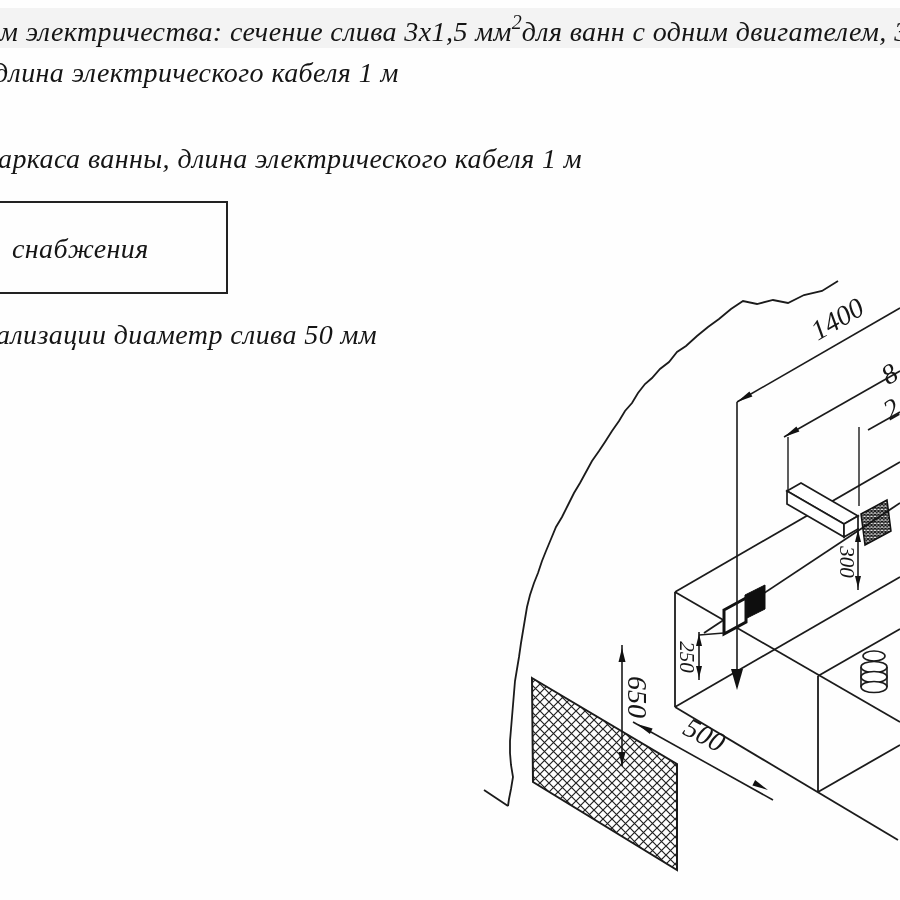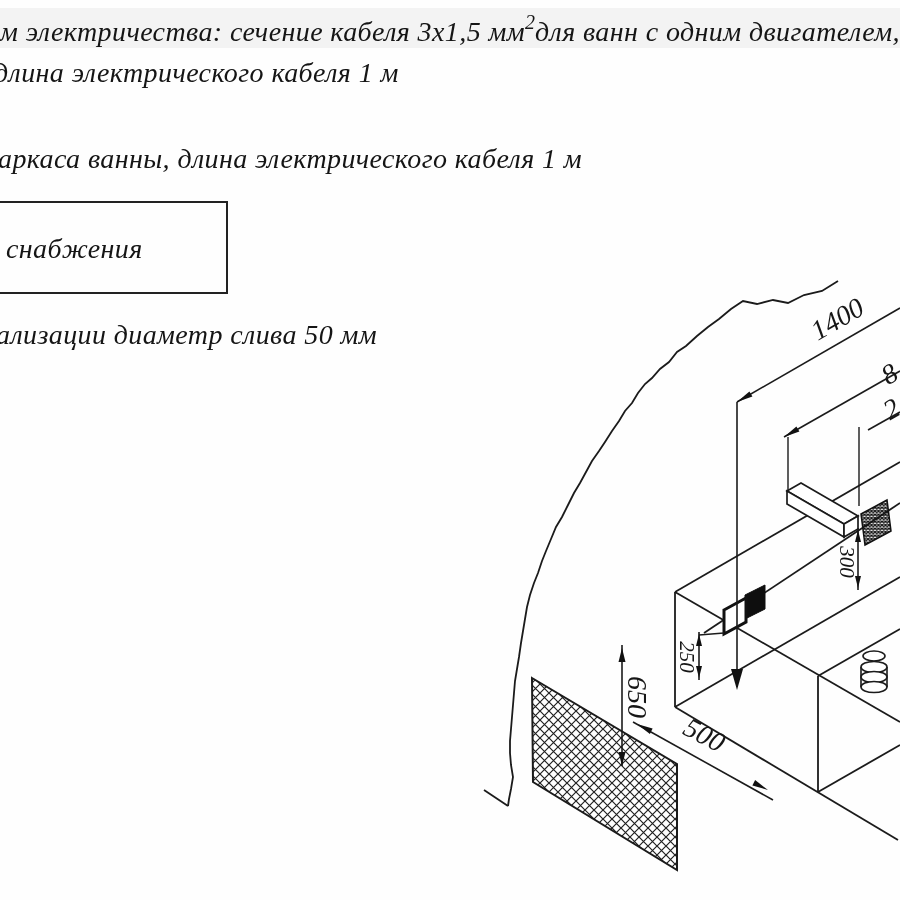--- a/index.html
+++ b/index.html
@@ -12,37 +12,37 @@
   .band{position:absolute;left:0;top:8px;width:900px;height:40px;background:rgba(0,0,0,0.045);}
   .note{
     position:absolute;white-space:nowrap;
     font-style:italic;font-size:28px;letter-spacing:0.4px;color:#151515;
   }
   .note sup{font-size:20px;position:relative;top:-2px;letter-spacing:0;}
   .note-box{
     position:absolute;left:-40px;top:201px;width:268px;height:93px;
     border:2.5px solid #222;background:transparent;box-sizing:border-box;
   }
-  .note-box .note{left:44px;top:30px;}
+  .note-box .note{left:50px;top:30px;}
   svg{position:absolute;left:0;top:0;}
   svg text{
     font-family:"Liberation Serif","DejaVu Serif",serif;
     font-style:italic;fill:#161616;
   }
   .dim-lg{font-size:28px;}
   .dim-sm{font-size:21px;}
 </style>
 </head>
 <body>
 
 <div class="canvas">
 
   <div class="band"></div>
 
-  <div class="note" style="left:0px;top:13px;"><span>м электричества: сечение кабеля 3х1,5 мм</span><sup>2</sup><span>для ванн с одним двигателем, 3х2</span></div>
+  <div class="note" style="left:0px;top:13px;"><span>м электричества: сечение слива 3х1,5 мм</span><sup>2</sup><span>для ванн с одним двигателем, 3х2</span></div>
 
   <div class="note" style="left:-6px;top:57px;">длина электрического кабеля 1 м</div>
 
   <div class="note" style="left:-2px;top:143px;">аркаса ванны, длина электрического кабеля 1 м</div>
 
   <div class="note-box">
     <div class="note">снабжения</div>
   </div>
 
   <div class="note" style="left:-4px;top:319px;">ализации диаметр слива 50 мм</div>

